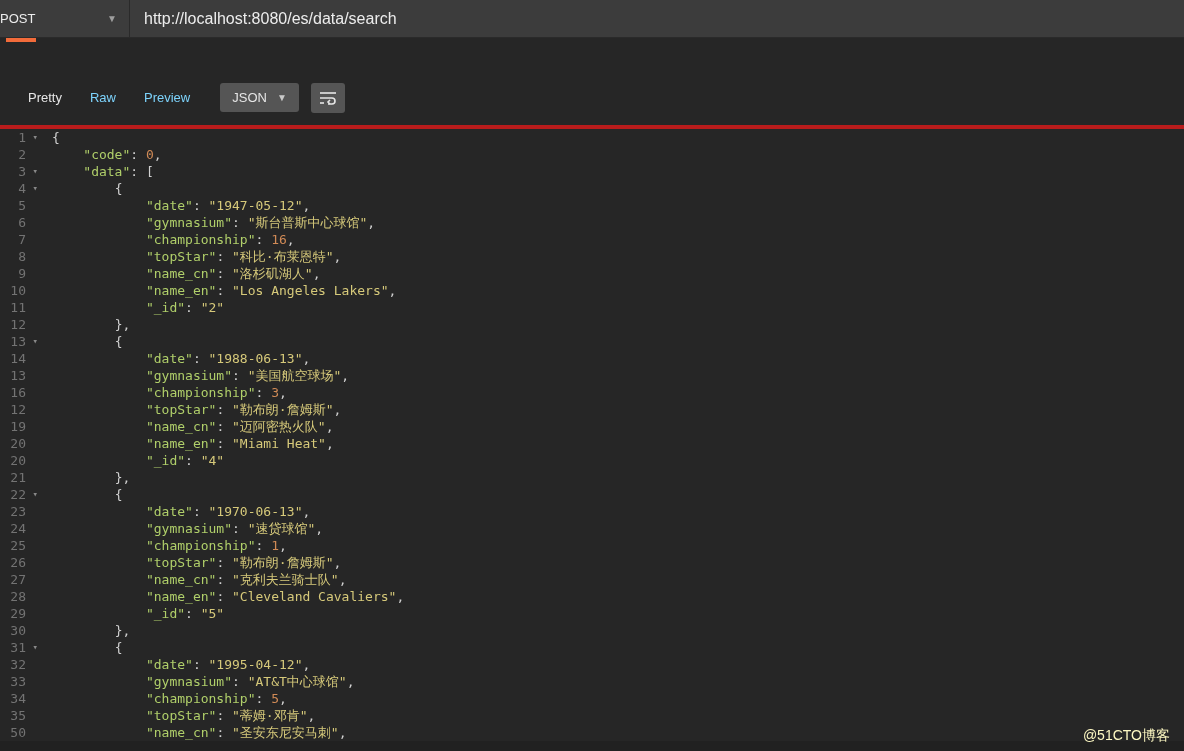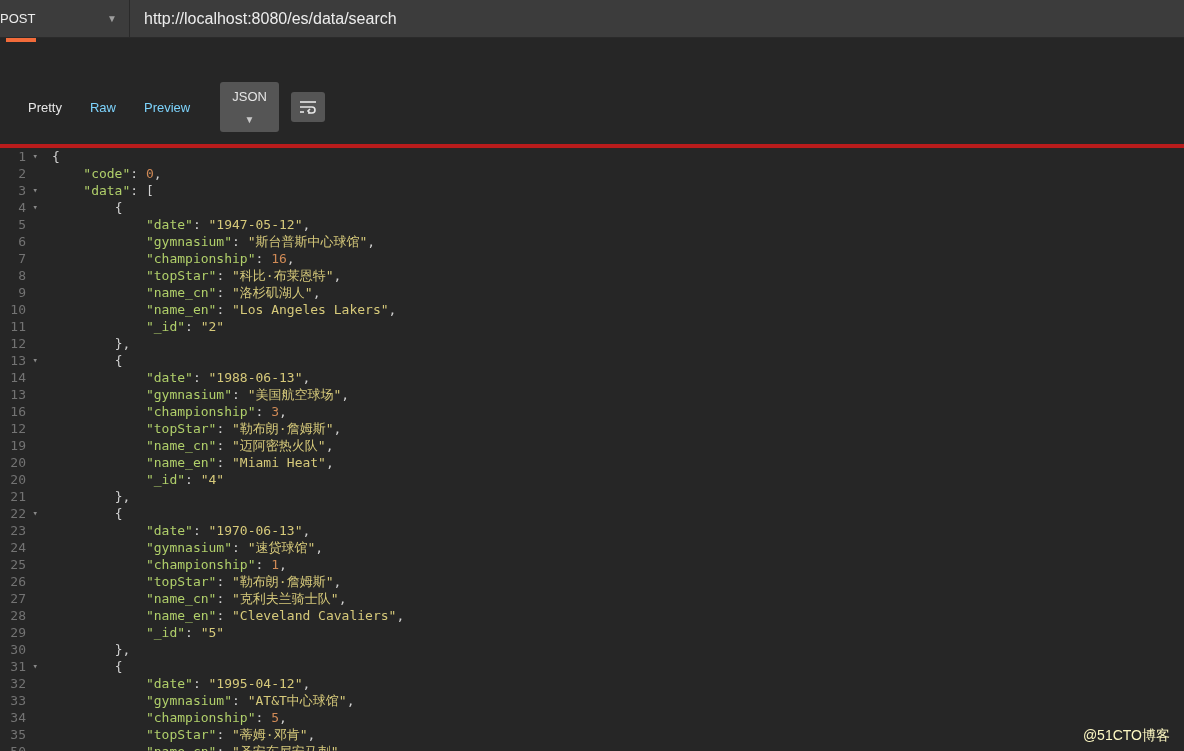--- a/index.html
+++ b/index.html
@@ -71,21 +71,20 @@
   .format-select {
     margin-left: 16px;
     background: #555;
     color: #e6e6e6;
     padding: 7px 12px;
     border-radius: 3px;
     display: flex;
     align-items: center;
     gap: 10px;
     cursor: pointer;
-    flex-direction: column;
   }
   .format-select .caret { font-size: 10px; color: #c9c9c9; }
   .wrap-btn {
     margin-left: 12px;
     background: #555;
     color: #e6e6e6;
     width: 34px;
     height: 30px;
     border-radius: 3px;
     display: flex;

